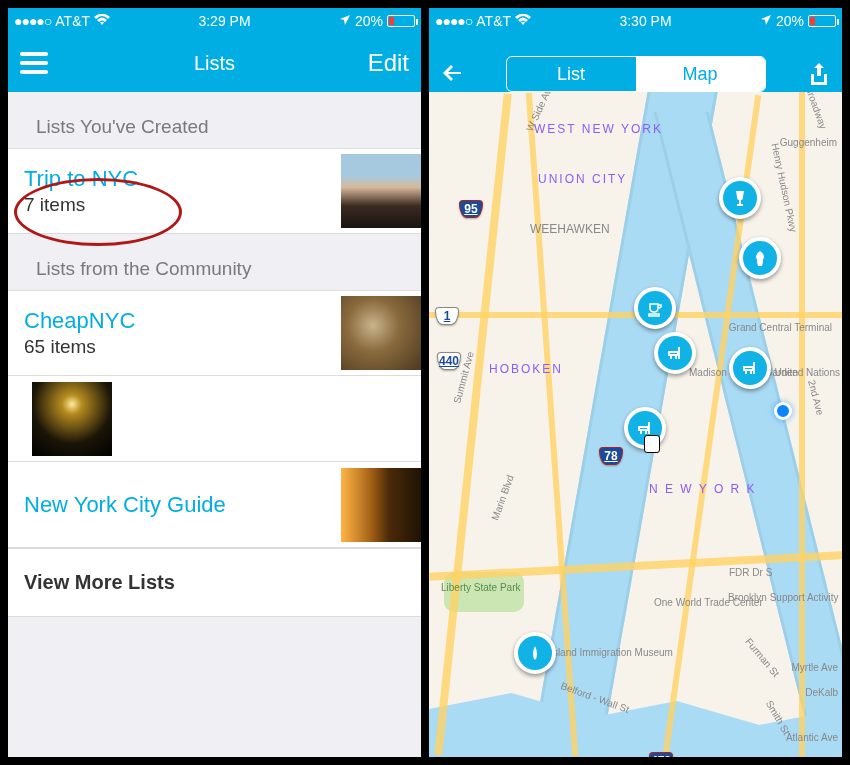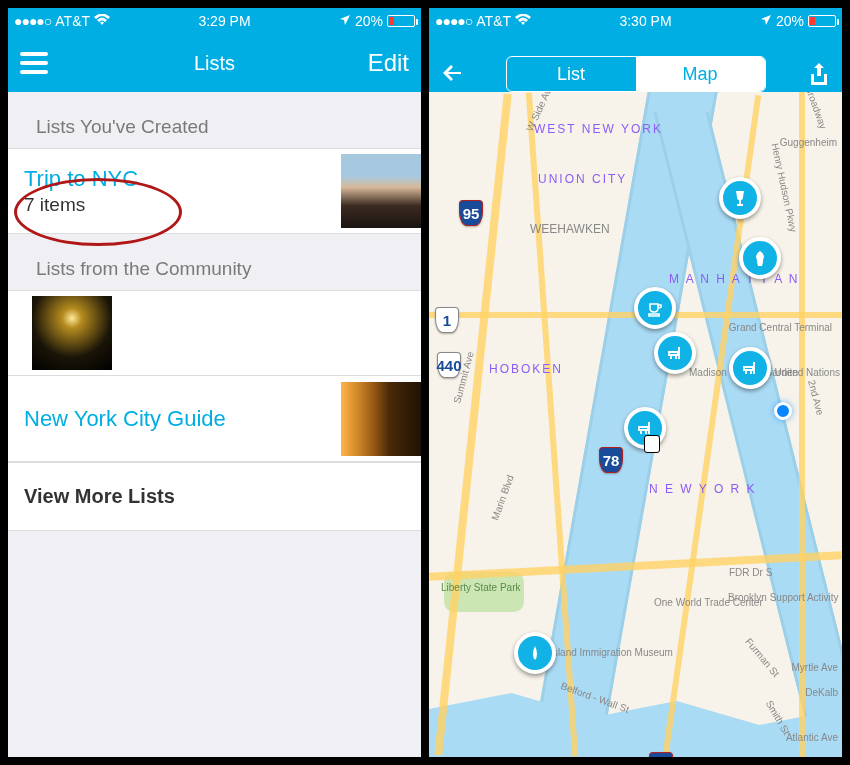--- a/index.html
+++ b/index.html
@@ -207,27 +207,28 @@
     display:flex; align-items:center; justify-content:center;
     color:#fff;
   }
   .user-dot {
     position:absolute; width:18px; height:18px; background:#0a84ff;
     border:3px solid #fff; border-radius:50%;
     box-shadow:0 0 6px rgba(10,132,255,0.6);
   }
   .shield {
     position:absolute;
-    width:24px; height:26px;
+    width:24px; height:18px;
     background:#fff;
     border:1px solid #888;
     border-radius:4px 4px 8px 8px / 4px 4px 14px 14px;
     display:flex; align-items:center; justify-content:center;
-    font-size:15px; font-weight:700; color:#1a4b9a;
+    font-size:12px; font-weight:700; color:#1a4b9a;
     box-shadow:0 1px 2px rgba(0,0,0,0.3);
+    text-decoration:underline;
   }
   .shield.blue { background:#1a4b9a; color:#fff; border-color:#b02020; }
 </style>
 </head>
 <body>
 
 <div class="frame">
 
   <div class="phone">
     <div class="status-bar">
@@ -272,20 +273,27 @@
       <div class="list-item">
         <div class="list-text">
           <div class="list-title">Trip to NYC</div>
           <div class="list-sub">7 items</div>
         </div>
         <div class="thumb person"></div>
       </div>
 
       <div class="section-header">Lists from the Community</div>
 
+      <div class="list-item">
+        <div class="list-text">
+          <div class="list-title">CheapNYC</div>
+          <div class="list-sub">65 items</div>
+        </div>
+        <div class="thumb food"></div>
+      </div>
 
       <div class="list-item">
         <div class="thumb wine"></div>
       </div>
 
       <div class="list-item">
         <div class="list-text">
           <div class="list-title">New York City Guide</div>
         </div>
         <div class="thumb city"></div>
@@ -349,21 +357,20 @@
       <div class="road r2"></div>
       <div class="road r3"></div>
       <div class="road r4"></div>
       <div class="road r5"></div>
       <div class="road r6"></div>
 
       <div class="label big" style="top:30px; left:105px;">WEST NEW YORK</div>
       <div class="label big" style="top:80px; left:65px;margin-left:44px;">UNION CITY</div>
       <div class="label" style="top:130px; left:95px;margin-left:6px;">WEEHAWKEN</div>
       <div class="label big" style="top:270px; left:60px;">HOBOKEN</div>
-      <div class="label big" style="top:180px; left:240px;">M A N H A T T A N</div>
       <div class="label big" style="top:390px; left:220px;">N E W   Y O R K</div>
       <div class="label small" style="top:45px; right:5px;">Guggenheim</div>
       <div class="label small" style="top:230px; right:10px;">Grand Central Terminal</div>
       <div class="label small" style="top:275px; left:260px; width:60px;">Madison Square Garden</div>
       <div class="label small" style="top:275px; right:2px;">United Nations</div>
       <div class="label small" style="top:505px; left:225px; width:80px;">One World Trade Center</div>
       <div class="label small" style="top:500px; right:4px; width:110px;">Brooklyn Support Activity</div>
       <div class="label small green" style="top:490px; left:12px; width:60px;">Liberty State Park</div>
       <div class="label small" style="top:555px; left:100px; width:90px;">Ellis Island Immigration Museum</div>
       <div class="label small" style="top:475px; left:300px;">FDR Dr S</div>

